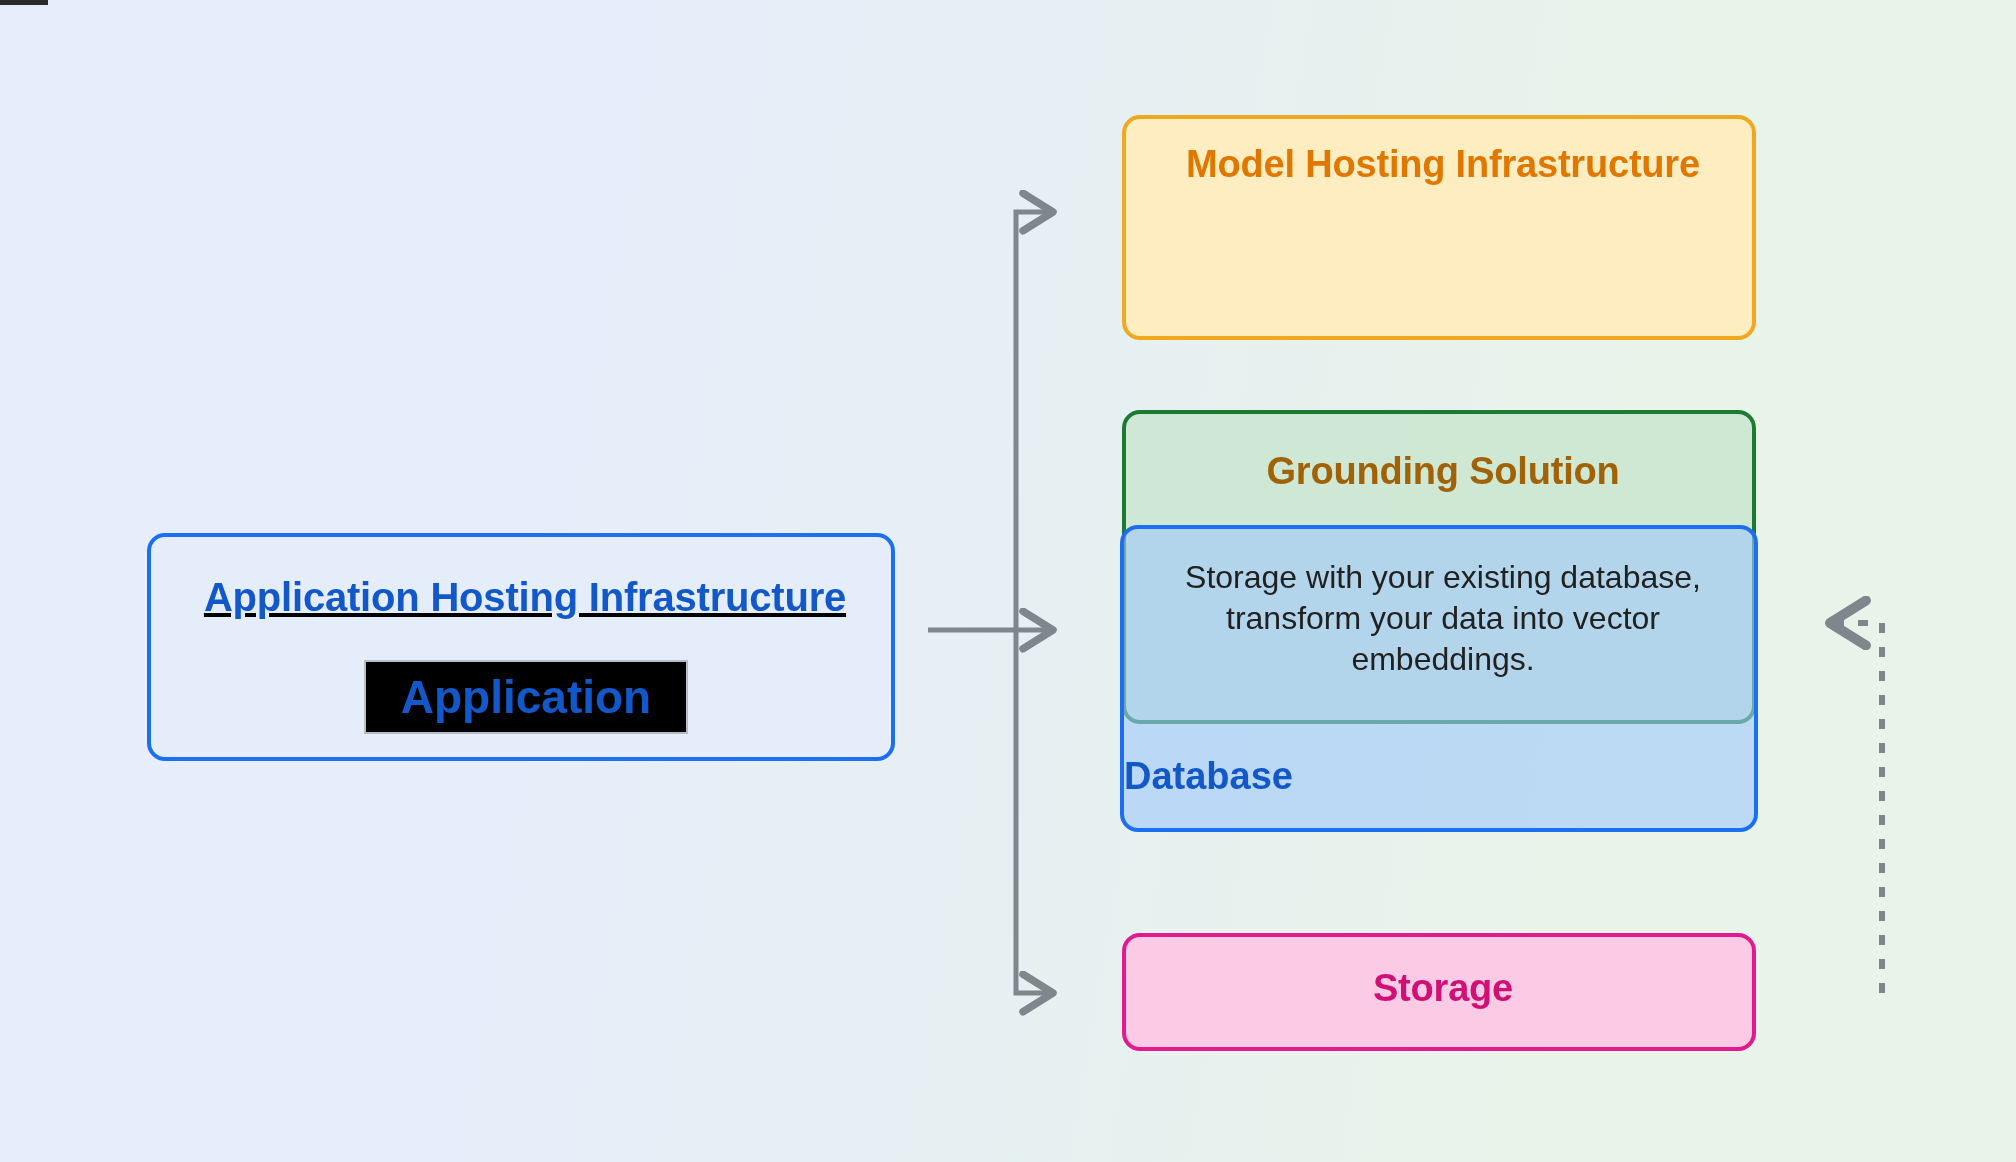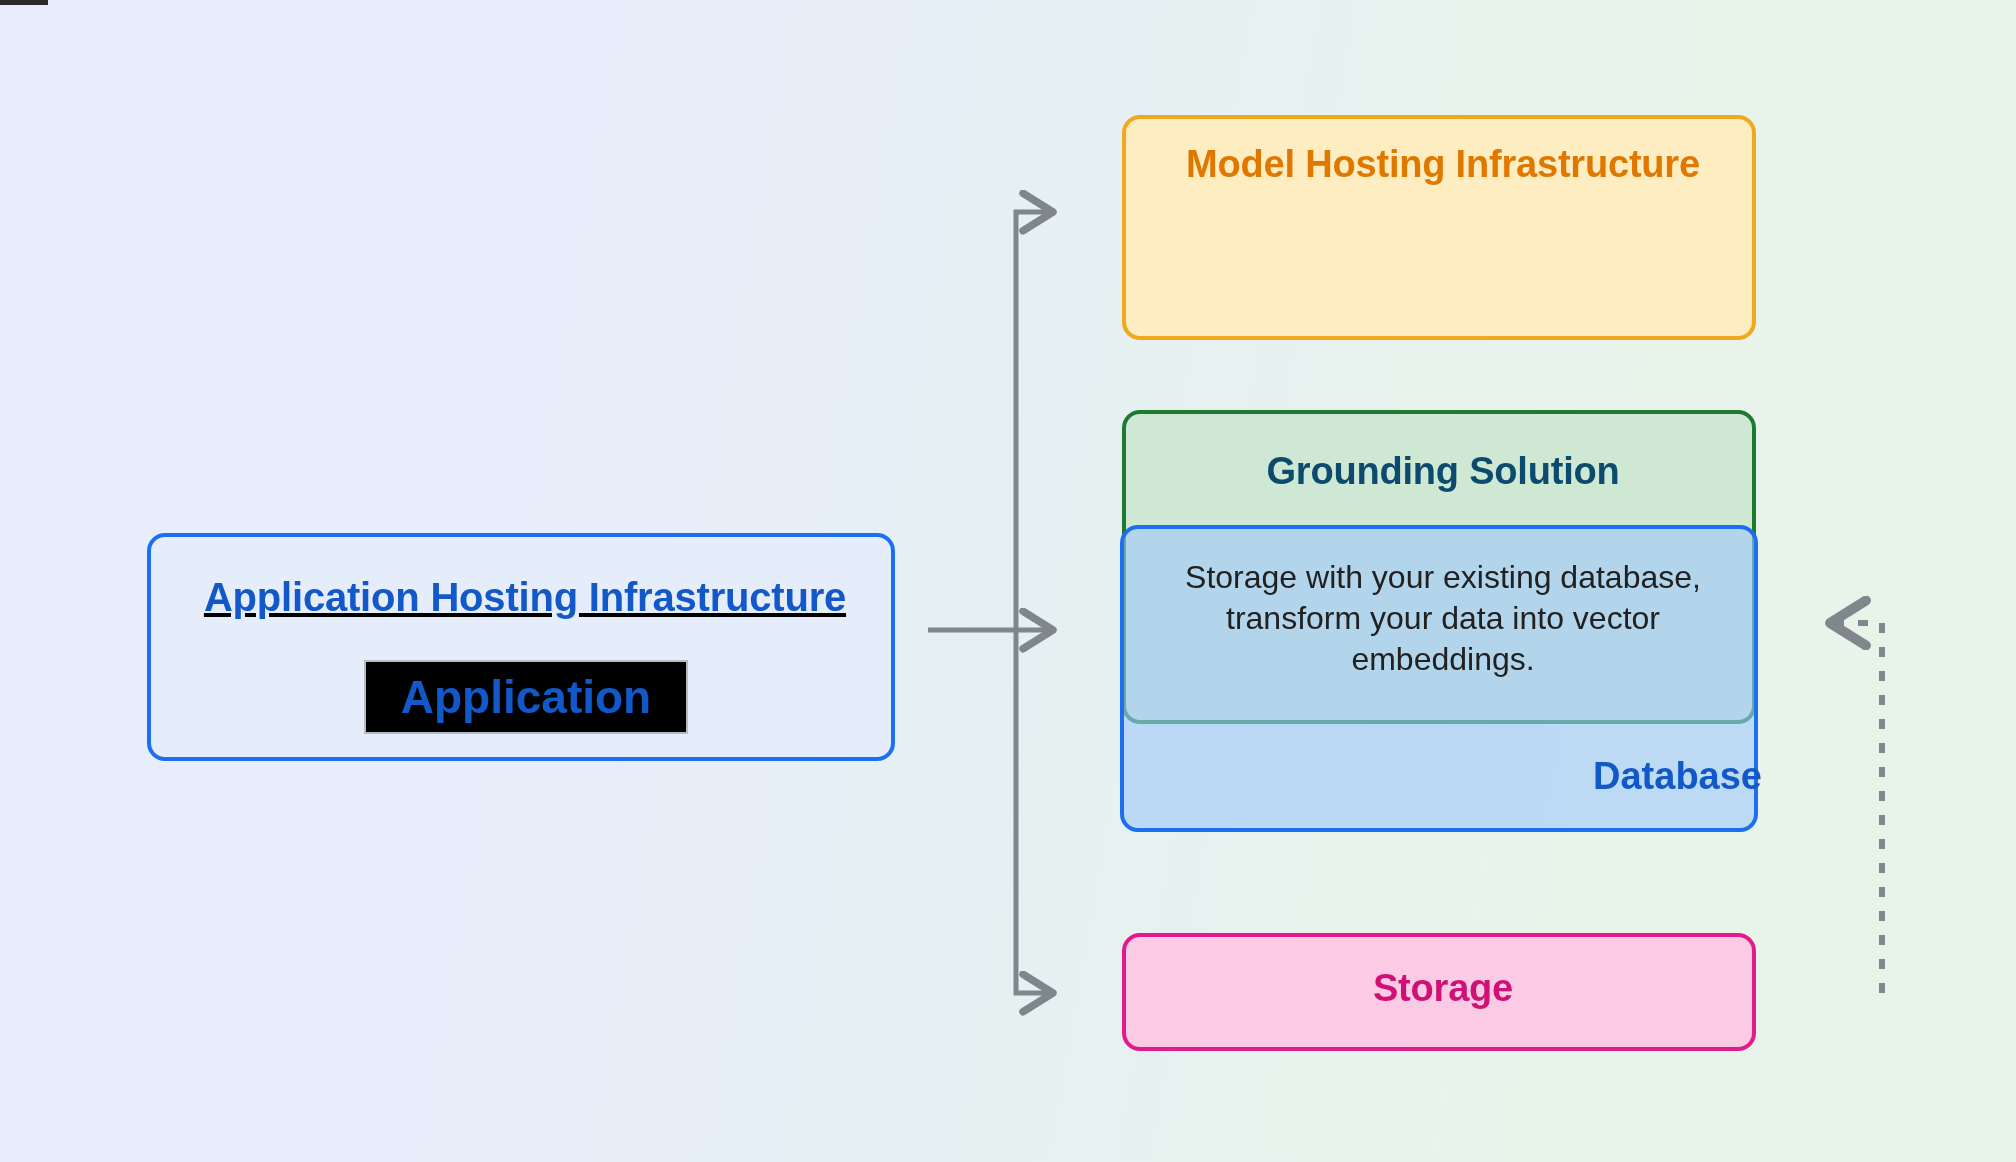--- a/index.html
+++ b/index.html
@@ -100,21 +100,21 @@
   #grounding {
     left: 1122px; top: 410px;
     width: 634px; height: 314px;
     background: rgba(205, 231, 211, 0.95);
     border: 4px solid #1c7a32;
     z-index: 2;
   }
   #grounding .node-title {
     margin-top: 36px;
     font-size: 38px;
-    color: #0c4a6e;
+    color: #a16207;
   }
 
   
   #database {
     left: 1120px; top: 525px;
     width: 638px; height: 307px;
     background: rgba(158, 200, 250, 0.60);
     border: 4px solid #1b6ff0;
     z-index: 3;
   }
@@ -124,25 +124,24 @@
     width: 582px;
     text-align: center;
     font-size: 32px;
     line-height: 1.28;
     color: #212121;
   }
   #db-label {
     position: absolute;
     left: 0; bottom: 30px;
     width: 100%;
-    text-align: right;
+    text-align: left;
     font-size: 38px;
     font-weight: bold;
     color: #1258c8;
-    margin-left: 8px;
   }
 
   
   #storage {
     left: 1122px; top: 933px;
     width: 634px; height: 118px;
     background: #fbcbe6;
     border: 4px solid #e21b8d;
   }
   #storage .node-title {

